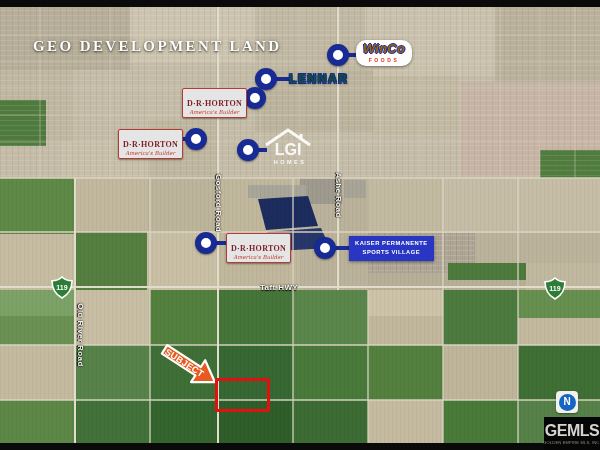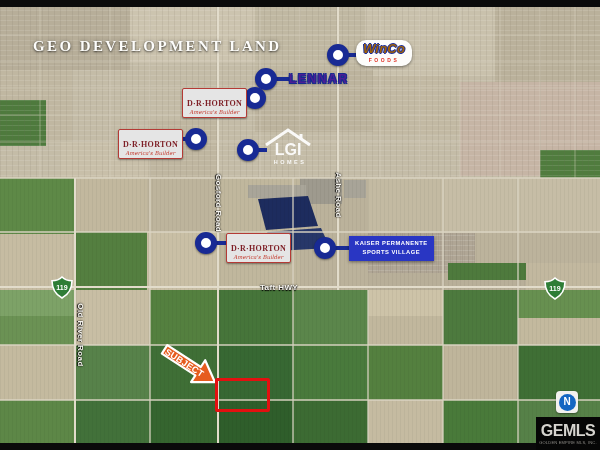--- a/index.html
+++ b/index.html
@@ -39,21 +39,21 @@
     text-shadow:-1px 0 0 #1b2f9e, 1px 0 0 #1b2f9e, 0 -1px 0 #1b2f9e, 0 1px 0 #1b2f9e;
     white-space:nowrap;
   }
   .winco-sub {
     display:block; font-size:5px; font-weight:800; letter-spacing:2.6px;
     color:#e03226; margin-top:1px; white-space:nowrap;
   }
 
   
   .lennar {
-    position:absolute; font-size:12px; font-weight:800; letter-spacing:1.6px; color:#4c1d95;
+    position:absolute; font-size:12px; font-weight:800; letter-spacing:1.6px; color:#14532d;
     text-shadow:-1px -1px 0 #172a8f, 1px -1px 0 #172a8f, -1px 1px 0 #172a8f, 1px 1px 0 #172a8f,
                 0 2px 3px rgba(0,0,0,.4);
     white-space:nowrap;
   }
 
   
   .dr-box {
     position:absolute; background:#e5e5e5; border:1px solid #b43a35; border-radius:2px;
     padding:11px 4px 2px; text-align:center; box-shadow:0 1px 2px rgba(0,0,0,.4);
   }
@@ -94,21 +94,21 @@
     display:flex; align-items:center; justify-content:center;
   }
   .compass-circle {
     width:17px; height:17px; border-radius:50%; background:#1466c2;
     display:flex; align-items:center; justify-content:center;
   }
   .compass-n { color:#fff; font-size:10px; font-weight:800; line-height:1; }
 
   
   .gemls {
-    position:absolute; right:0; bottom:0; width:64px; height:33px; background:#060606;
+    position:absolute; right:0; bottom:0; width:56px; height:33px; background:#060606;
     display:flex; flex-direction:column; align-items:center; justify-content:center;
   }
   .gemls-name { font-size:16px; font-weight:700; color:#d6d4cf; letter-spacing:-.5px; line-height:1; }
   .gemls-sub { font-size:4px; color:#8f8d88; letter-spacing:.2px; margin-top:1px; white-space:nowrap; }
 
   svg text { font-family:"Liberation Sans", sans-serif; }
 </style>
 </head>
 <body>
 

